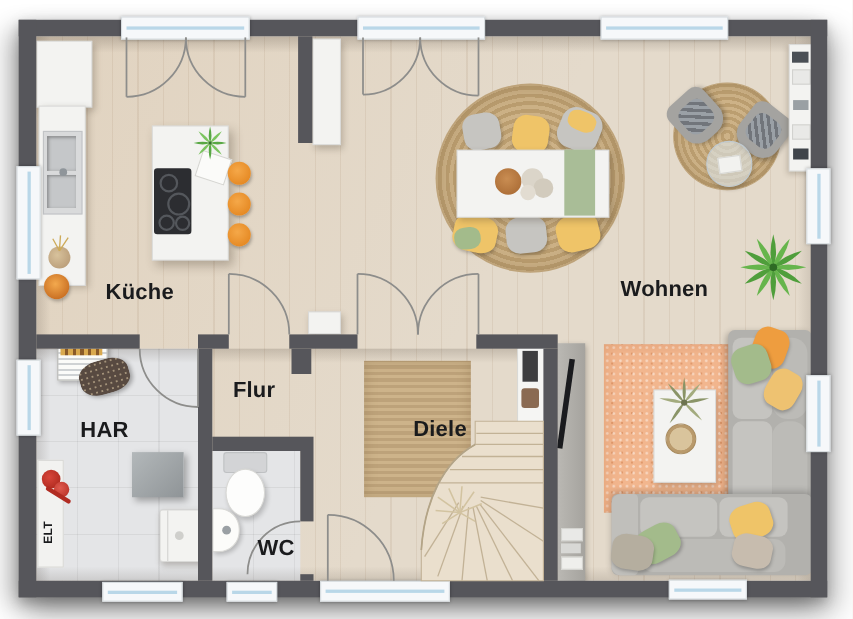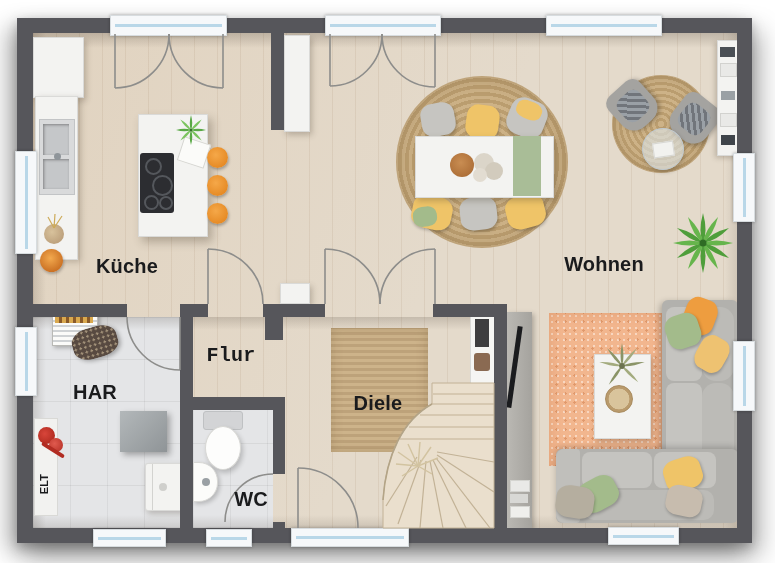--- a/index.html
+++ b/index.html
@@ -305,18 +305,18 @@
 
     <g transform="translate(54,228)" stroke="#cdaa58" stroke-width="1.2">
       <line x1="0" y1="0" x2="8" y2="-12"></line>
         <line x1="0" y1="0" x2="1" y2="-14"></line>
         <line x1="0" y1="0" x2="-6" y2="-11"></line>
     </g>
   </svg>
 
   <span class="a lbl" style="left:127px;top:266px;">Küche</span>
   <span class="a lbl" style="left:604px;top:264px;">Wohnen</span>
-  <span class="a lbl" style="left:231px;top:355px;font-family:Liberation Mono, monospace;">Flur</span>
-  <span class="a lbl" style="left:378px;top:391px;margin-top:12px;">Diele</span>
+  <span class="a lbl" style="left:231px;top:355px;">Flur</span>
+  <span class="a lbl" style="left:400px;top:391px;">Diele</span>
   <span class="a lbl" style="left:95px;top:392px;">HAR</span>
   <span class="a lbl" style="left:251px;top:499px;">WC</span>
   <span class="a lbl small" style="left:44px;top:484px;transform:translate(-50%,-50%) rotate(-90deg);">ELT</span>
 </div>
 
 </body></html>

